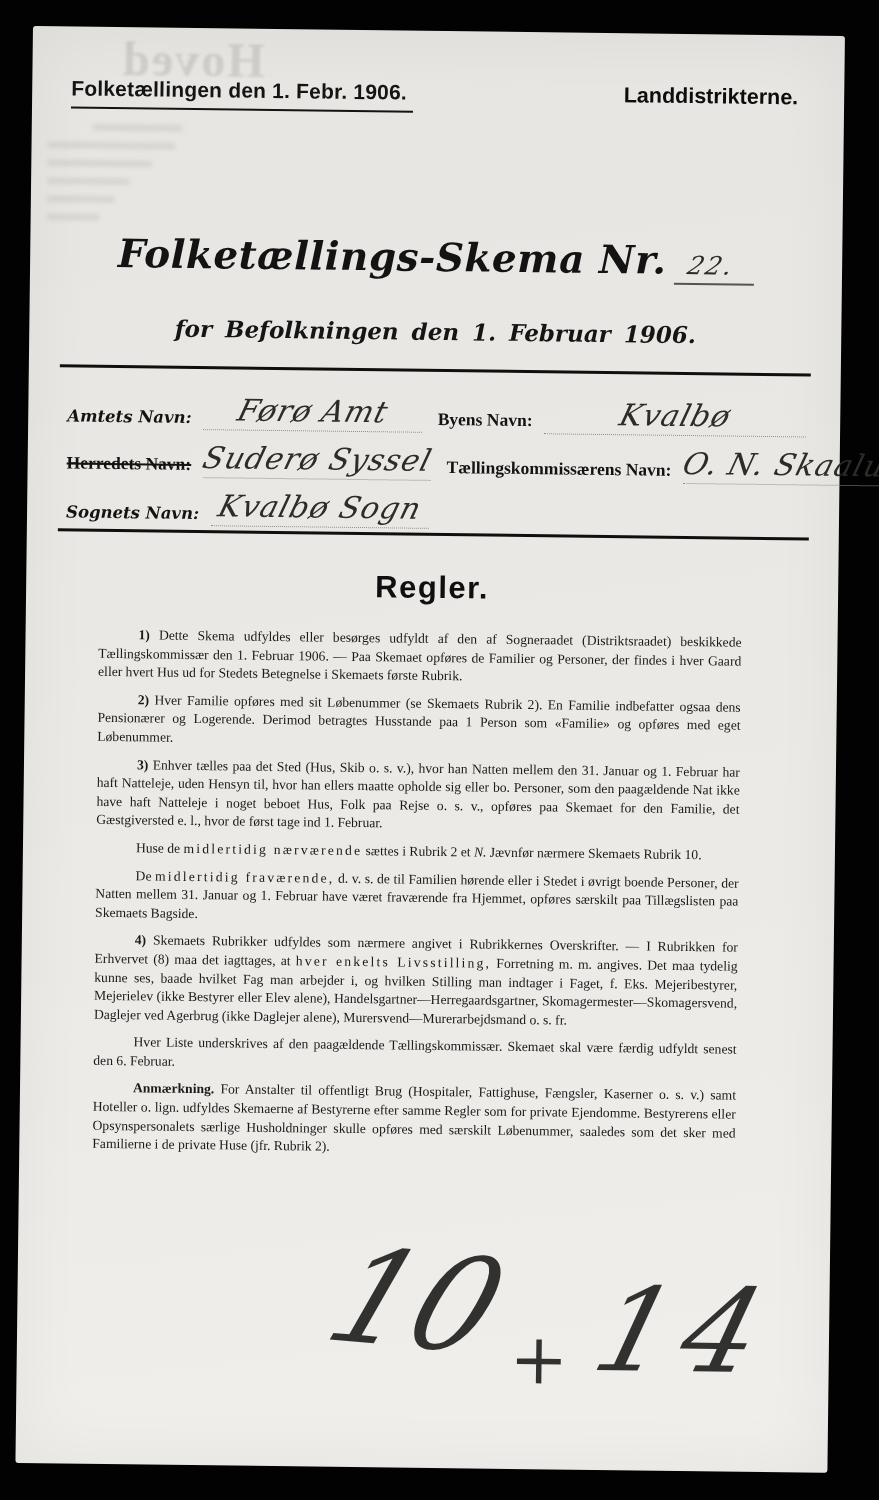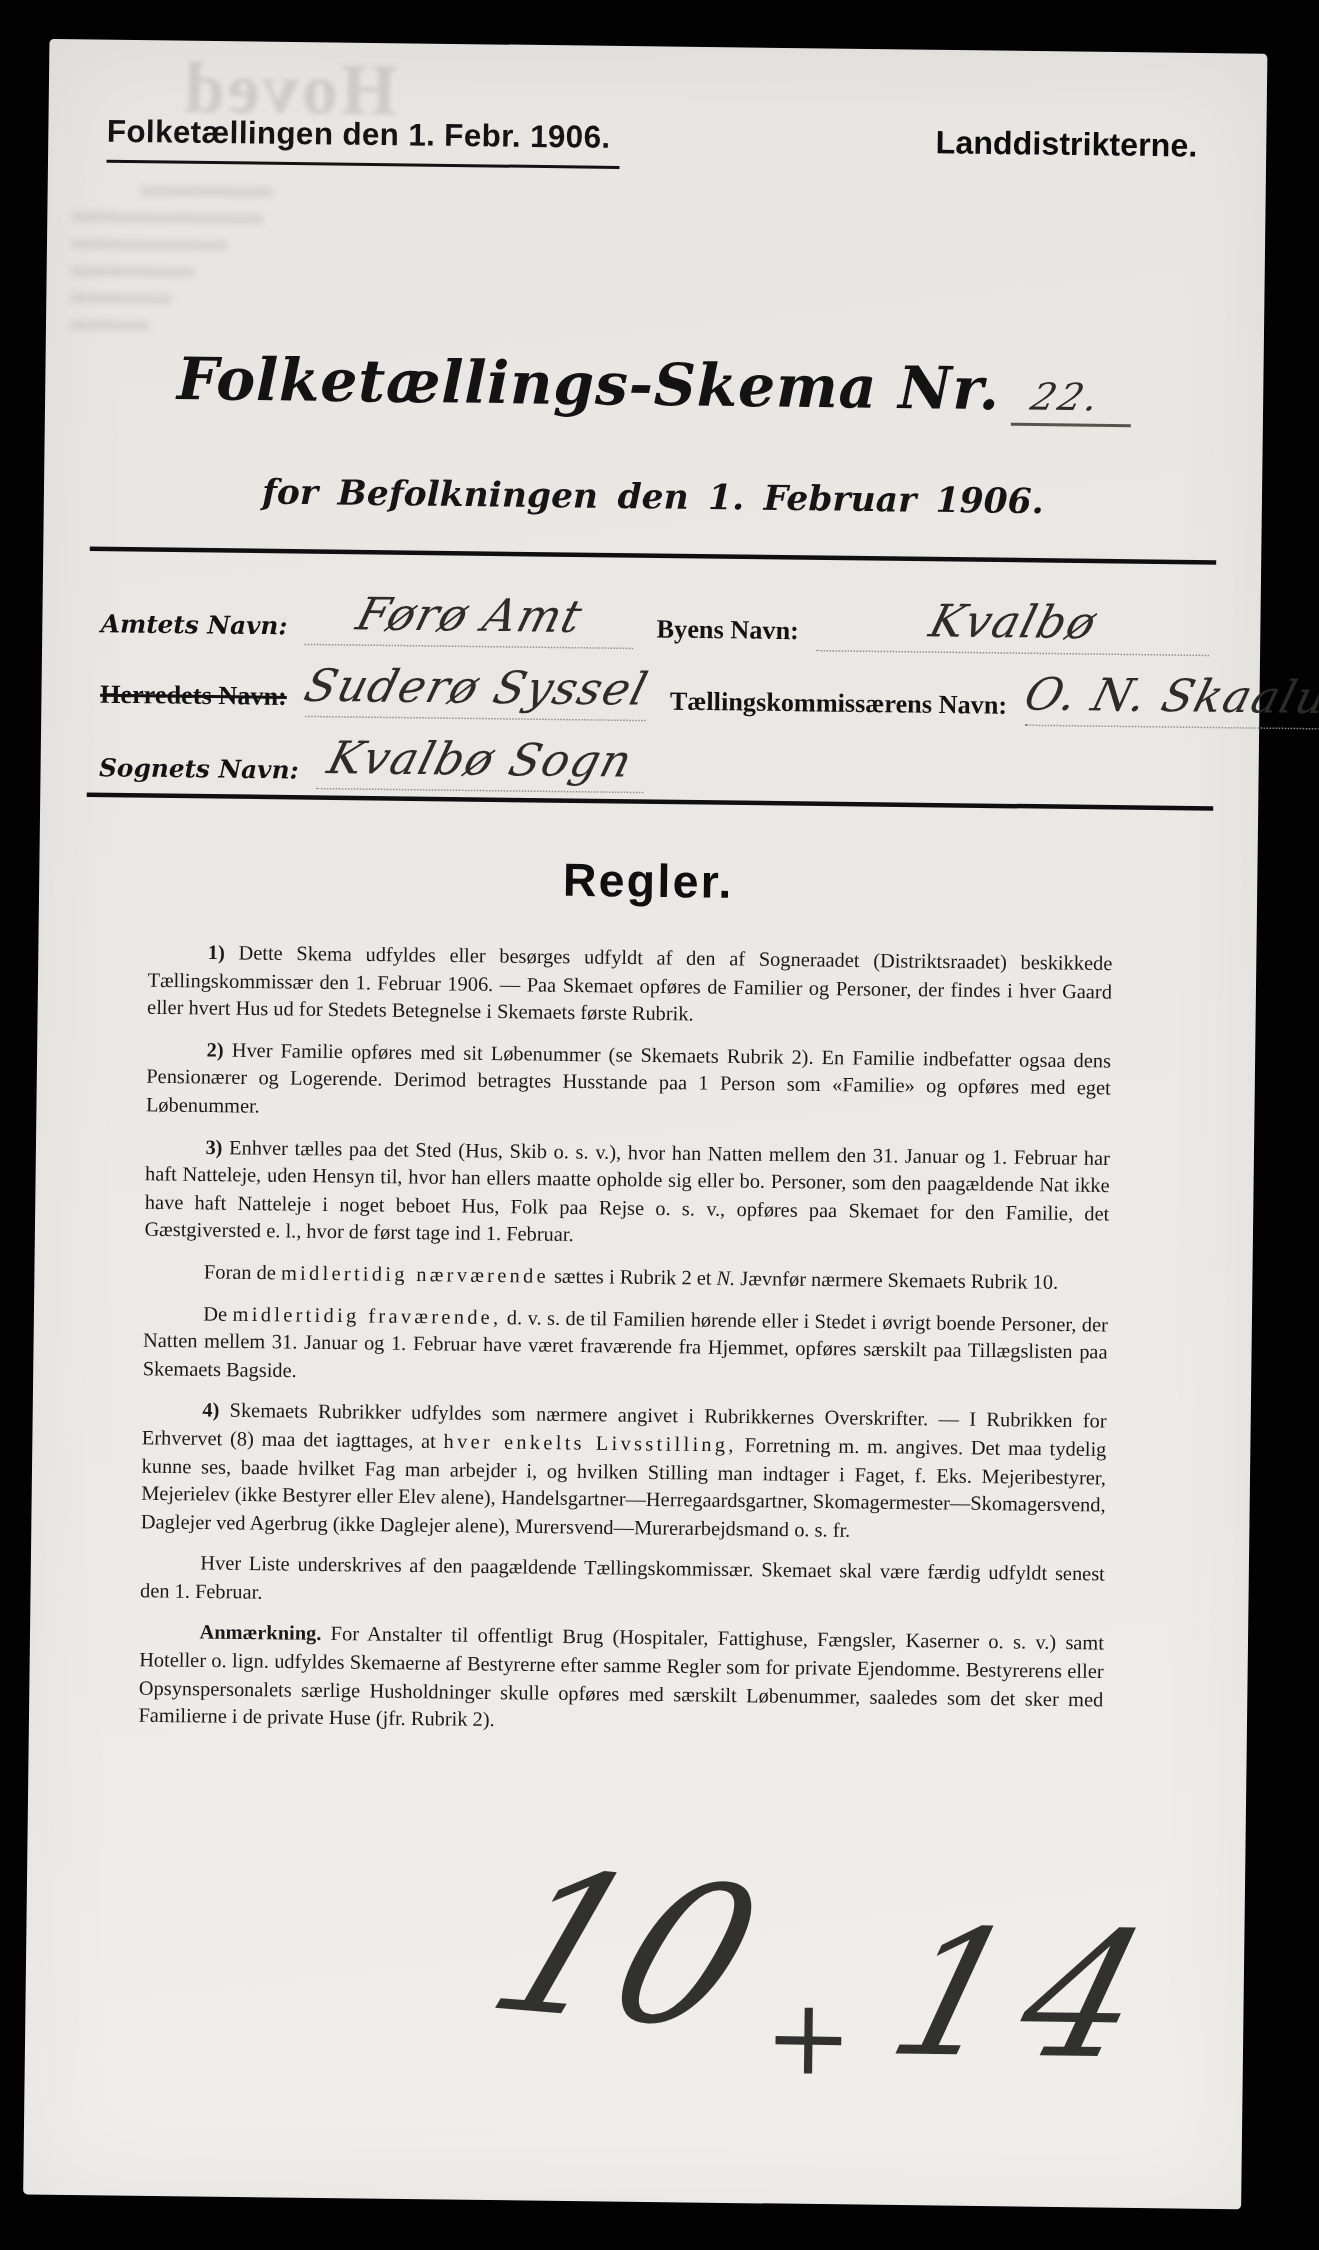--- a/index.html
+++ b/index.html
@@ -142,24 +142,24 @@
     </div>
   </div>
 
   <div class="rule rule-2"></div>
 
   <div class="rules-heading">Regler.</div>
   <div class="rules-body">
       <p class="rule-para"><span class="b">1)</span><span> Dette Skema udfyldes eller besørges udfyldt af den af Sogneraadet (Distriktsraadet) beskikkede Tællingskommissær den 1. Februar 1906. — Paa Skemaet opføres de Familier og Personer, der findes i hver Gaard eller hvert Hus ud for Stedets Betegnelse i Skemaets første Rubrik.</span></p>
       <p class="rule-para"><span class="b">2)</span><span> Hver Familie opføres med sit Løbenummer (se Skemaets Rubrik 2). En Familie indbefatter ogsaa dens Pensionærer og Logerende. Derimod betragtes Husstande paa 1 Person som «Familie» og opføres med eget Løbenummer.</span></p>
       <p class="rule-para"><span class="b">3)</span><span> Enhver tælles paa det Sted (Hus, Skib o. s. v.), hvor han Natten mellem den 31. Januar og 1. Februar har haft Natteleje, uden Hensyn til, hvor han ellers maatte opholde sig eller bo. Personer, som den paagældende Nat ikke have haft Natteleje i noget beboet Hus, Folk paa Rejse o. s. v., opføres paa Skemaet for den Familie, det Gæstgiversted e. l., hvor de først tage ind 1. Februar.</span></p>
-      <p class="rule-para"><span>Foran de </span><span class="sp">midlertidig nærværende</span><span> sættes i Rubrik 2 et </span><span class="i">N.</span><span> Jævnfør nærmere Skemaets Rubrik 10.</span></p>
+      <p class="rule-para"><span>Huse de </span><span class="sp">midlertidig nærværende</span><span> sættes i Rubrik 2 et </span><span class="i">N.</span><span> Jævnfør nærmere Skemaets Rubrik 10.</span></p>
       <p class="rule-para"><span>De </span><span class="sp">midlertidig fraværende,</span><span> d. v. s. de til Familien hørende eller i Stedet i øvrigt boende Personer, der Natten mellem 31. Januar og 1. Februar have været fraværende fra Hjemmet, opføres særskilt paa Tillægslisten paa Skemaets Bagside.</span></p>
       <p class="rule-para"><span class="b">4)</span><span> Skemaets Rubrikker udfyldes som nærmere angivet i Rubrikkernes Overskrifter. — I Rubrikken for Erhvervet (8) maa det iagttages, at </span><span class="sp">hver enkelts Livsstilling,</span><span> Forretning m. m. angives. Det maa tydelig kunne ses, baade hvilket Fag man arbejder i, og hvilken Stilling man indtager i Faget, f. Eks. Mejeribestyrer, Mejerielev (ikke Bestyrer eller Elev alene), Handelsgartner—Herregaardsgartner, Skomagermester—Skomagersvend, Daglejer ved Agerbrug (ikke Daglejer alene), Murersvend—Murerarbejdsmand o. s. fr.</span></p>
-      <p class="rule-para"><span>Hver Liste underskrives af den paagældende Tællingskommissær. Skemaet skal være færdig udfyldt senest den 1. Februar.</span></p>
+      <p class="rule-para"><span>Hver Liste underskrives af den paagældende Tællingskommissær. Skemaet skal være færdig udfyldt senest den 6. Februar.</span></p>
       <p class="rule-para"><span class="b">Anmærkning.</span><span> For Anstalter til offentligt Brug (Hospitaler, Fattighuse, Fængsler, Kaserner o. s. v.) samt Hoteller o. lign. udfyldes Skemaerne af Bestyrerne efter samme Regler som for private Ejendomme. Bestyrerens eller Opsynspersonalets særlige Husholdninger skulle opføres med særskilt Løbenummer, saaledes som det sker med Familierne i de private Huse (jfr. Rubrik 2).</span></p>
     </div>
 
   <div class="bottom-annotation">
     <span class="ba-n1">10</span>
     <span class="ba-plus">+</span>
     <span class="ba-n2">14</span>
   </div>
 
 </div>

